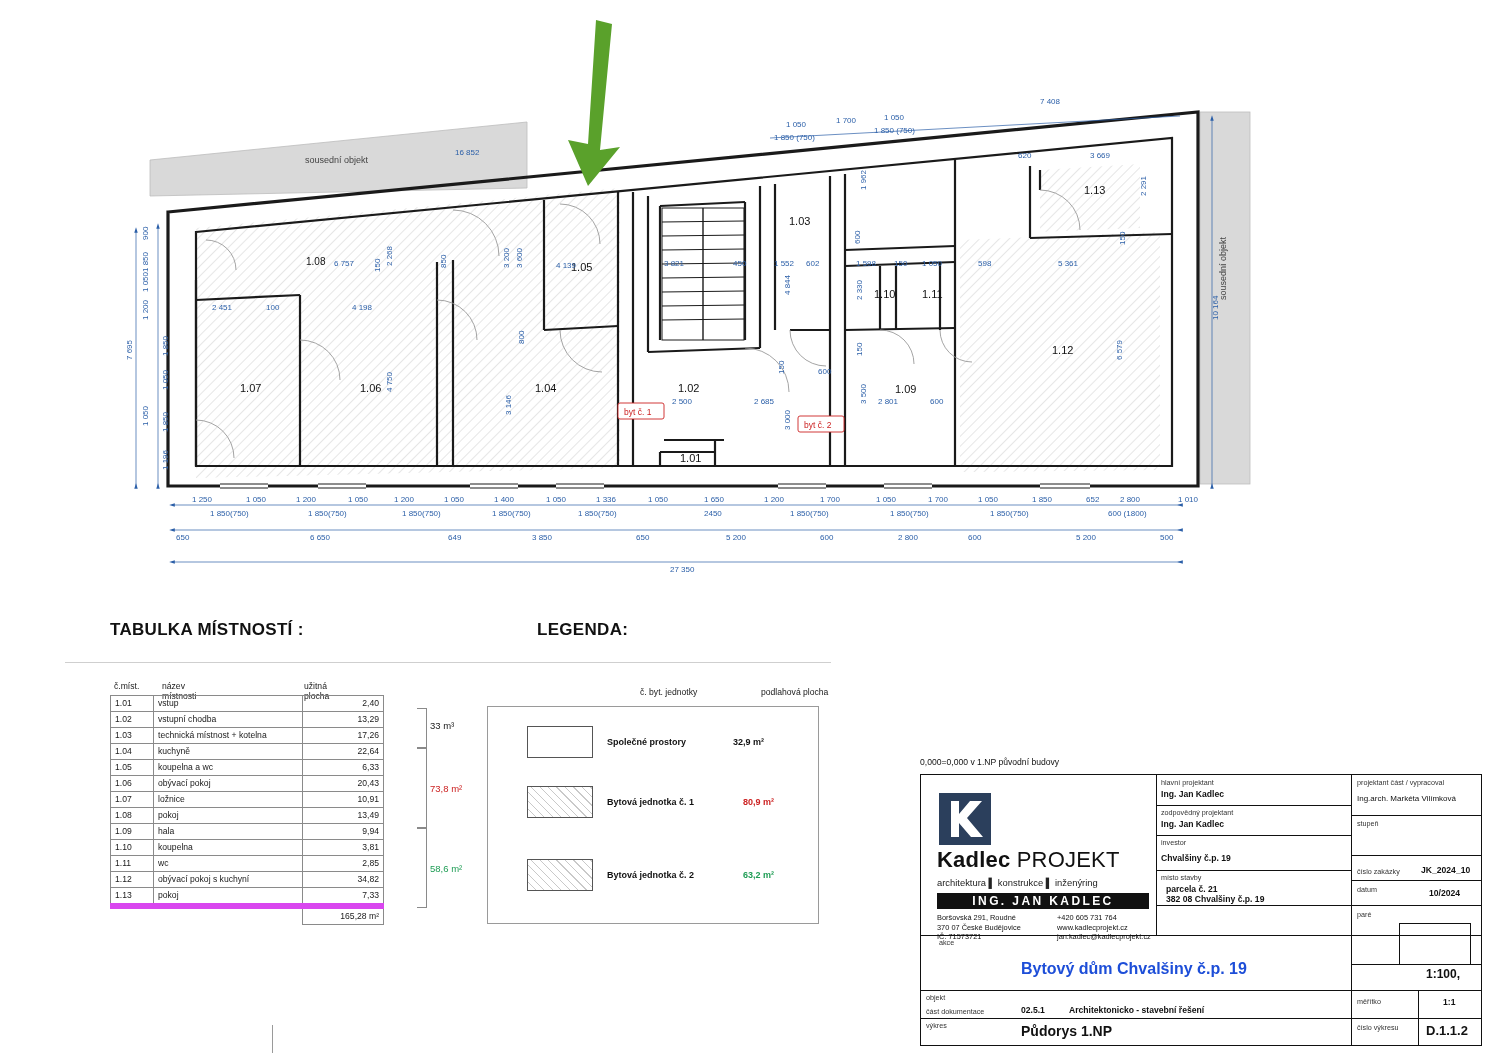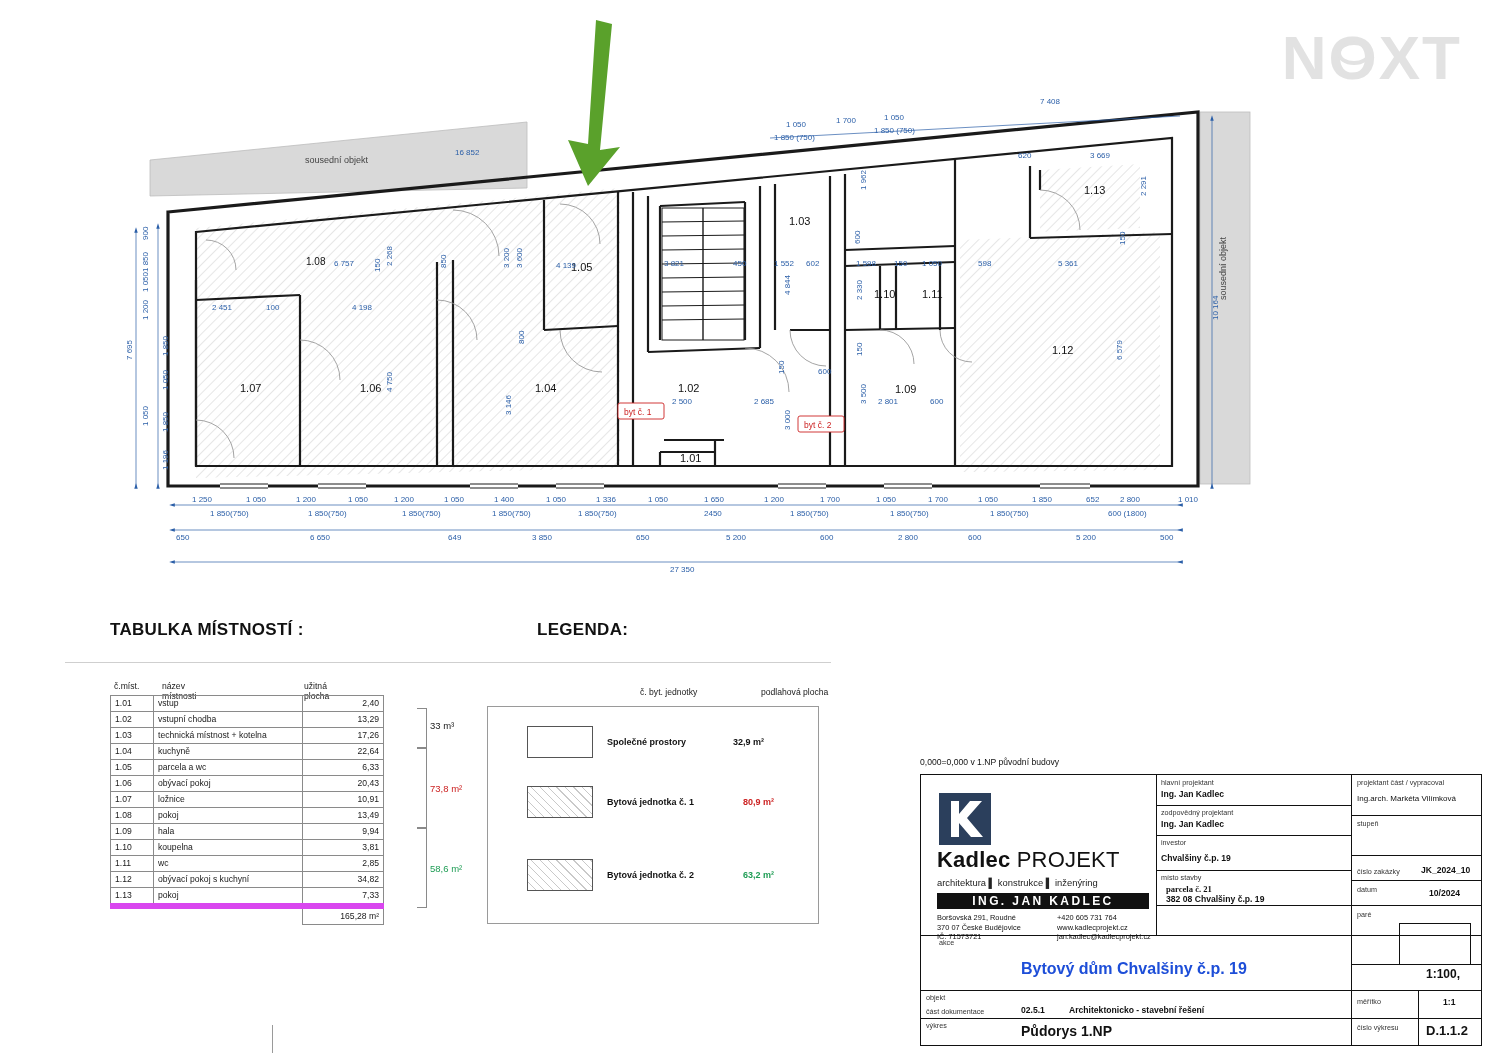--- a/index.html
+++ b/index.html
@@ -60,23 +60,20 @@
   .mid-title{position:absolute;font-size:14px;font-weight:700;color:#111;}
 
   
   .pt{font-family:"Liberation Sans",sans-serif;}
 </style>
 </head>
 <body>
 
 <div class="sheet">
 
-  <div class="watermark">
-    <span>N</span><span class="ring">O</span><span>XT</span>
-  </div>
 
   <div class="plan">
     <svg width="1280" height="600" viewBox="0 0 1280 600" xmlns="http://www.w3.org/2000/svg">
       <defs>
         <pattern id="hatchRed" width="7" height="7" patternTransform="rotate(45)" patternUnits="userSpaceOnUse">
           <line x1="0" y1="0" x2="0" y2="7" stroke="#b9b9b9" stroke-width="0.8"></line>
         </pattern>
         <pattern id="hatchGreen" width="7" height="7" patternTransform="rotate(45)" patternUnits="userSpaceOnUse">
           <line x1="0" y1="0" x2="0" y2="7" stroke="#b9b9b9" stroke-width="0.8"></line>
         </pattern>
@@ -374,21 +371,21 @@
           <td class="name">technická místnost + kotelna</td>
           <td class="area">17,26</td>
         </tr>
         <tr>
           <td class="num">1.04</td>
           <td class="name">kuchyně</td>
           <td class="area">22,64</td>
         </tr>
         <tr>
           <td class="num">1.05</td>
-          <td class="name">parcela a wc</td>
+          <td class="name">koupelna a wc</td>
           <td class="area">6,33</td>
         </tr>
         <tr>
           <td class="num">1.06</td>
           <td class="name">obývací pokoj</td>
           <td class="area">20,43</td>
         </tr>
         <tr>
           <td class="num">1.07</td>
           <td class="name">ložnice</td>
@@ -503,21 +500,21 @@
     <div class="lbl" style="left:240px;top:3px;">hlavní projektant</div>
     <div class="val" style="left:240px;top:14px;">Ing. Jan Kadlec</div>
 
     <div class="lbl" style="left:240px;top:33px;">zodpovědný projektant</div>
     <div class="val" style="left:240px;top:44px;">Ing. Jan Kadlec</div>
 
     <div class="lbl" style="left:240px;top:63px;">investor</div>
     <div class="val" style="left:240px;top:78px;">Chvalšiny č.p. 19</div>
 
     <div class="lbl" style="left:240px;top:98px;">místo stavby</div>
-    <div class="val" style="left:245px;top:109px;font-family:Liberation Serif, serif;">parcela č. 21</div>
+    <div class="val" style="left:245px;top:109px;">parcela č. 21</div>
     <div class="val" style="left:245px;top:119px;">382 08 Chvalšiny č.p. 19</div>
 
     <div class="lbl" style="left:436px;top:3px;">projektant část / vypracoval</div>
     <div class="valn" style="left:436px;top:19px;">Ing.arch. Markéta Vilímková</div>
 
     <div class="lbl" style="left:436px;top:44px;">stupeň</div>
     <div class="valn" style="left:436px;top:58px;"></div>
 
     <div class="lbl" style="left:436px;top:84px;margin-top:8px;">číslo zakázky</div>
     <div class="val" style="left:500px;top:90px;">JK_2024_10</div>

